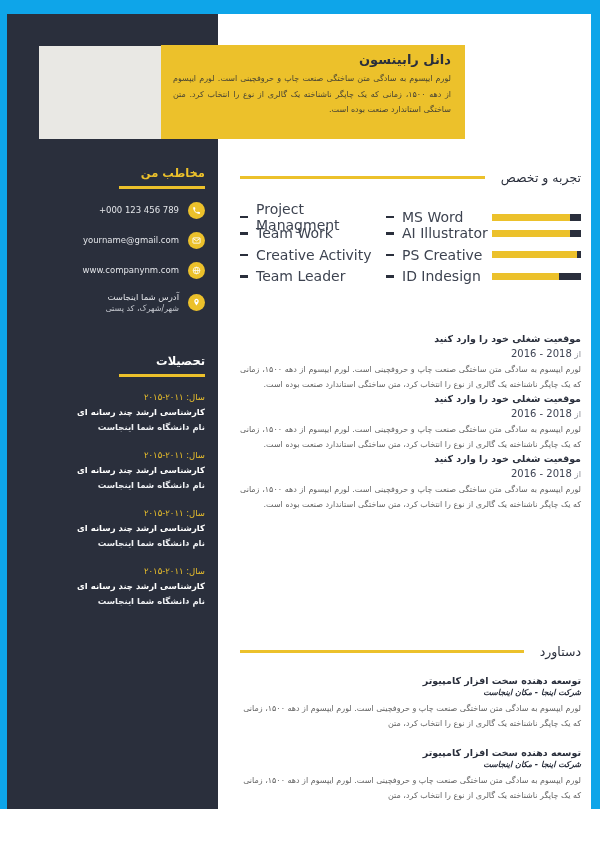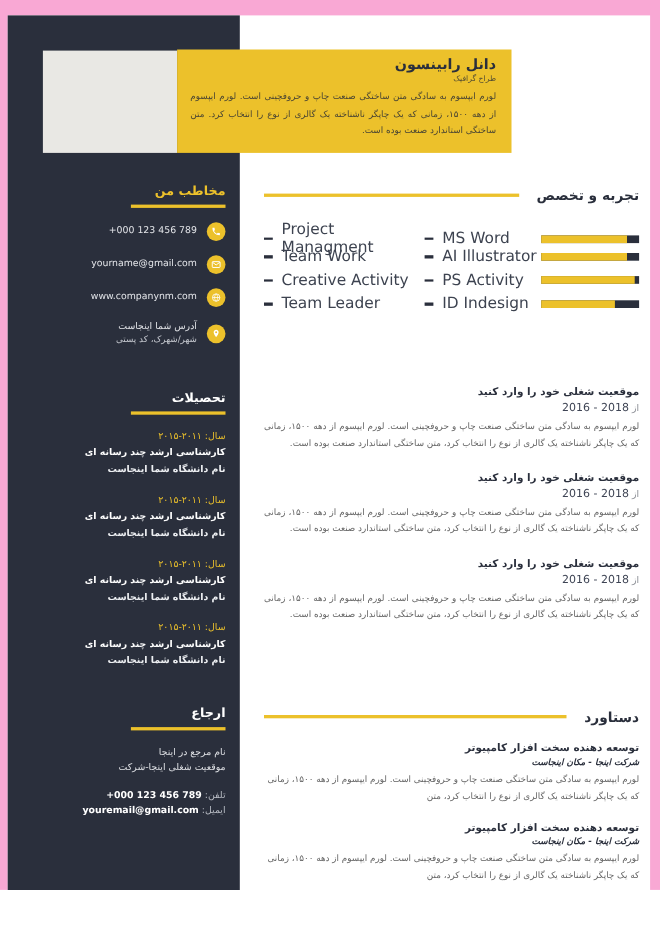--- a/index.html
+++ b/index.html
@@ -1,17 +1,17 @@
 <!DOCTYPE html>
 <html lang="fa"><head>
 <meta charset="utf-8">
 <style>
   html,body{margin:0;padding:0;}
   body{font-family:"DejaVu Sans",sans-serif;}
-  .canvas{position:relative;width:600px;height:809px;background:#f9a8d4;overflow:hidden;}
+  .canvas{position:relative;width:600px;height:809px;background:#0ea5e9;overflow:hidden;}
   .page{position:absolute;left:7px;top:14px;width:584px;height:824px;background:#ffffff;}
   .sidebar{position:absolute;left:0;top:0;width:211px;height:824px;background:#2a2f3c;}
   .photo{position:absolute;left:32px;top:32px;width:122px;height:93px;background:#e9e8e4;}
   .hero{position:absolute;left:154px;top:31px;width:304px;height:94px;background:#ecc12b;
         direction:rtl;text-align:right;padding:7px 14px 0 12px;box-sizing:border-box;}
   .hero-name{font-size:13px;font-weight:bold;color:#2a2f3c;line-height:15px;}
   .hero-title{font-size:7px;color:#554e32;margin-top:1px;}
   .hero-summary{font-size:8px;color:#474333;line-height:15.5px;margin-top:4px;text-align:justify;}
 
   
@@ -31,31 +31,31 @@
   .edu-degree{color:#ffffff;font-weight:bold;}
   .edu-school{color:#eef0f3;font-weight:bold;}
   .ref-line{font-size:8.5px;line-height:14px;color:#dfe1e5;}
   .ref-contact{font-size:8.5px;color:#b9bdc5;margin-top:13px;}
   .ref-contact .val{color:#ffffff;font-weight:bold;}
 
   
   .main-sec{position:absolute;left:233px;width:341px;direction:rtl;text-align:right;}
   .sec-head{display:flex;direction:ltr;align-items:center;gap:16px;}
   .sec-line{flex:1;height:2.5px;background:#ecc12b;}
-  .sec-title{font-size:12.5px;font-weight:bold;color:#2a2f3c;white-space:nowrap;}
+  .sec-title{font-size:12.5px;font-weight:normal;color:#2a2f3c;white-space:nowrap;}
 
   .skills-grid{direction:ltr;margin-top:16px;}
   .skill-row{display:grid;grid-template-columns:16px 130px 16px 90px 1fr;align-items:center;
              height:21.5px;}
   .dash{width:8px;height:2.5px;background:#2a2f3c;}
   .skill-label{font-size:14px;color:#3d4350;text-align:left;}
   .bar{height:7px;background:#2a2f3c;position:relative;}
   .bar-fill{position:absolute;left:0;top:0;height:7px;background:#ecc12b;}
 
-  .exp-entry{margin-top:18px;}
+  .exp-entry{margin-top:0;}
   .exp-title{font-size:9.5px;font-weight:bold;color:#2a2f3c;line-height:13px;}
   .exp-period{margin-top:3px;font-size:8.5px;color:#8a8d94;}
   .exp-period .dates{font-size:10px;color:#3e4454;}
   .exp-body{margin-top:3px;font-size:8px;color:#636363;line-height:15px;text-align:justify;}
 
   .ach-entry{margin-top:16px;}
   .ach-title{font-size:9.5px;font-weight:bold;color:#2a2f3c;line-height:12px;}
   .ach-company{font-size:8px;font-weight:bold;color:#2a2f3c;line-height:12px;font-style:italic;}
   .ach-body{margin-top:2px;font-size:8px;color:#636363;line-height:15px;}
   .ltr{direction:ltr;unicode-bidi:isolate;display:inline-block;}
@@ -64,21 +64,20 @@
 <body>
 
 <div class="canvas">
   <div class="page">
 
     <div class="sidebar"></div>
     <div class="photo"></div>
 
     <div class="hero">
       <div class="hero-name">دانل رابینسون</div>
-      <div class="hero-title">طراح گرافیک</div>
       <div class="hero-summary">لورم ایپسوم به سادگی متن ساختگی صنعت چاپ و حروفچینی است. لورم ایپسوم از دهه ۱۵۰۰، زمانی که یک چاپگر ناشناخته یک گالری از نوع را انتخاب کرد. متن ساختگی استاندارد صنعت بوده است.</div>
     </div>
 
     <div class="side-sec" style="top:152px;">
       <div class="side-head accent">مخاطب من</div>
       <div class="side-rule"></div>
 
       <div class="contact-row">
         <span class="icon-circle">
           <svg viewBox="0 0 24 24" fill="#ffffff">
@@ -140,34 +139,20 @@
         <div class="edu-degree">کارشناسی ارشد چند رسانه ای</div>
         <div class="edu-school">نام دانشگاه شما اینجاست</div>
       </div>
       <div class="edu-entry">
         <div class="edu-year"><span>سال:</span> <span class="ltr">۲۰۱۵-۲۰۱۱</span></div>
         <div class="edu-degree">کارشناسی ارشد چند رسانه ای</div>
         <div class="edu-school">نام دانشگاه شما اینجاست</div>
       </div>
     </div>
 
-    <div class="side-sec" style="top:627px;">
-      <div class="side-head">ارجاع</div>
-      <div class="side-rule"></div>
-      <div class="ref-line" style="margin-top:13px;">نام مرجع در اینجا</div>
-      <div class="ref-line">موقعیت شغلی اینجا-شرکت</div>
-      <div class="ref-contact">
-        <span>تلفن:</span>
-        <span class="val ltr">+000 123 456 789</span>
-      </div>
-      <div class="ref-contact" style="margin-top:4px;">
-        <span>ایمیل:</span>
-        <span class="val ltr">youremail@gmail.com</span>
-      </div>
-    </div>
 
     <div class="main-sec" style="top:156px;">
       <div class="sec-head">
         <div class="sec-line"></div>
         <div class="sec-title">تجربه و تخصص</div>
       </div>
       <div class="skills-grid">
         <div class="skill-row">
           <span class="dash"></span>
           <span class="skill-label">Project Managment</span>
@@ -183,21 +168,21 @@
           <span class="dash"></span>
           <span class="skill-label">AI Illustrator</span>
           <span class="bar">
               <span class="bar-fill" style="width: 88%;"></span>
             </span>
         </div>
         <div class="skill-row">
           <span class="dash"></span>
           <span class="skill-label">Creative Activity</span>
           <span class="dash"></span>
-          <span class="skill-label">PS Activity</span>
+          <span class="skill-label">PS Creative</span>
           <span class="bar">
               <span class="bar-fill" style="width: 95%;"></span>
             </span>
         </div>
         <div class="skill-row">
           <span class="dash"></span>
           <span class="skill-label">Team Leader</span>
           <span class="dash"></span>
           <span class="skill-label">ID Indesign</span>
           <span class="bar">

